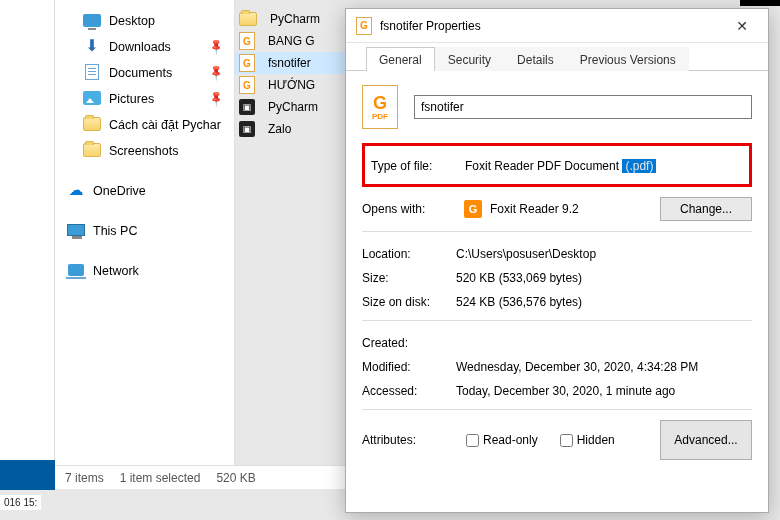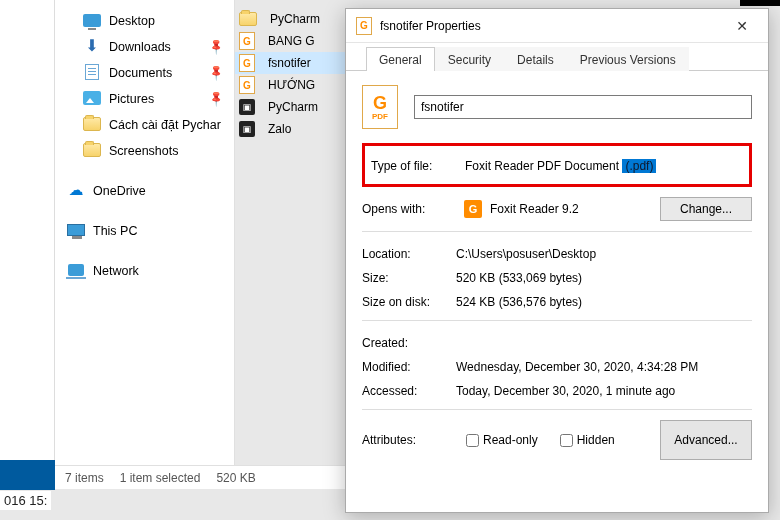--- a/index.html
+++ b/index.html
@@ -135,21 +135,21 @@
   .name-input {
     flex:1; height:24px; border:1px solid #7a7a7a;
     padding:0 6px; font-size:12px;
   }
   .highlight-box {
     border:3px solid #e60000; padding:8px 6px 6px; margin-bottom:10px;
   }
   .prop-row { display:flex; align-items:center; min-height:24px; }
   .prop-label { width:94px; color:#000; }
   .prop-value { flex:1; color:#000; }
-  .ext-highlight { background:#0078d4; color:#0f172a; padding:0 3px; }
+  .ext-highlight { background:#0078d4; color:#e5e5e5; padding:0 3px; }
   .opens-row { display:flex; align-items:center; gap:8px; margin-bottom:10px; }
   .opens-label { width:94px; }
   .foxit-icon {
     width:18px; height:18px; background:#ff8c00; color:#fff;
     display:flex; align-items:center; justify-content:center; font-weight:bold; font-size:11px;
     border-radius:2px;
   }
   .change-btn {
     margin-left:auto; width:92px; height:24px;
     background:#e9e9e9; border:1px solid #adadad;
@@ -160,21 +160,21 @@
   .attr-row .prop-label { width:94px; }
   .chk { display:flex; align-items:center; gap:4px; margin-right:12px; }
   .chk input { width:13px; height:13px; }
   .adv-btn {
     margin-left:auto; width:92px; height:40px;
     background:#e5e5e5; border:1px solid #adadad;
     font-size:12px; cursor:pointer;
   }
   .time-strip {
     position:absolute; left:0; bottom:10px;
-    font-size:13px; color:#222; background:#fff; padding:2px 4px;
+    font-size:10px; color:#222; background:#fff; padding:2px 4px;
   }
 </style>
 </head>
 <body>
 
 <div class="desktop-strip"></div>
 <div class="backdrop-left"></div>
 <div class="backdrop-detail"></div>
 <div class="time-strip">016 15:</div>
 

